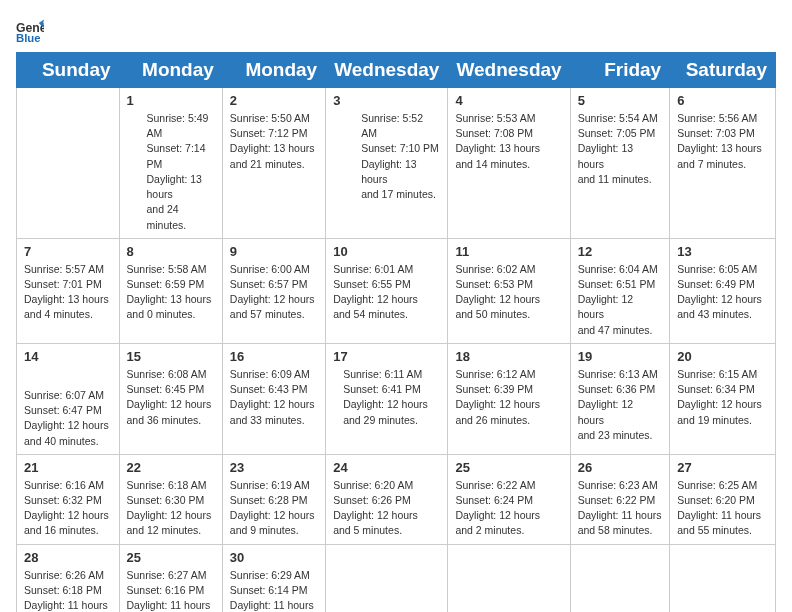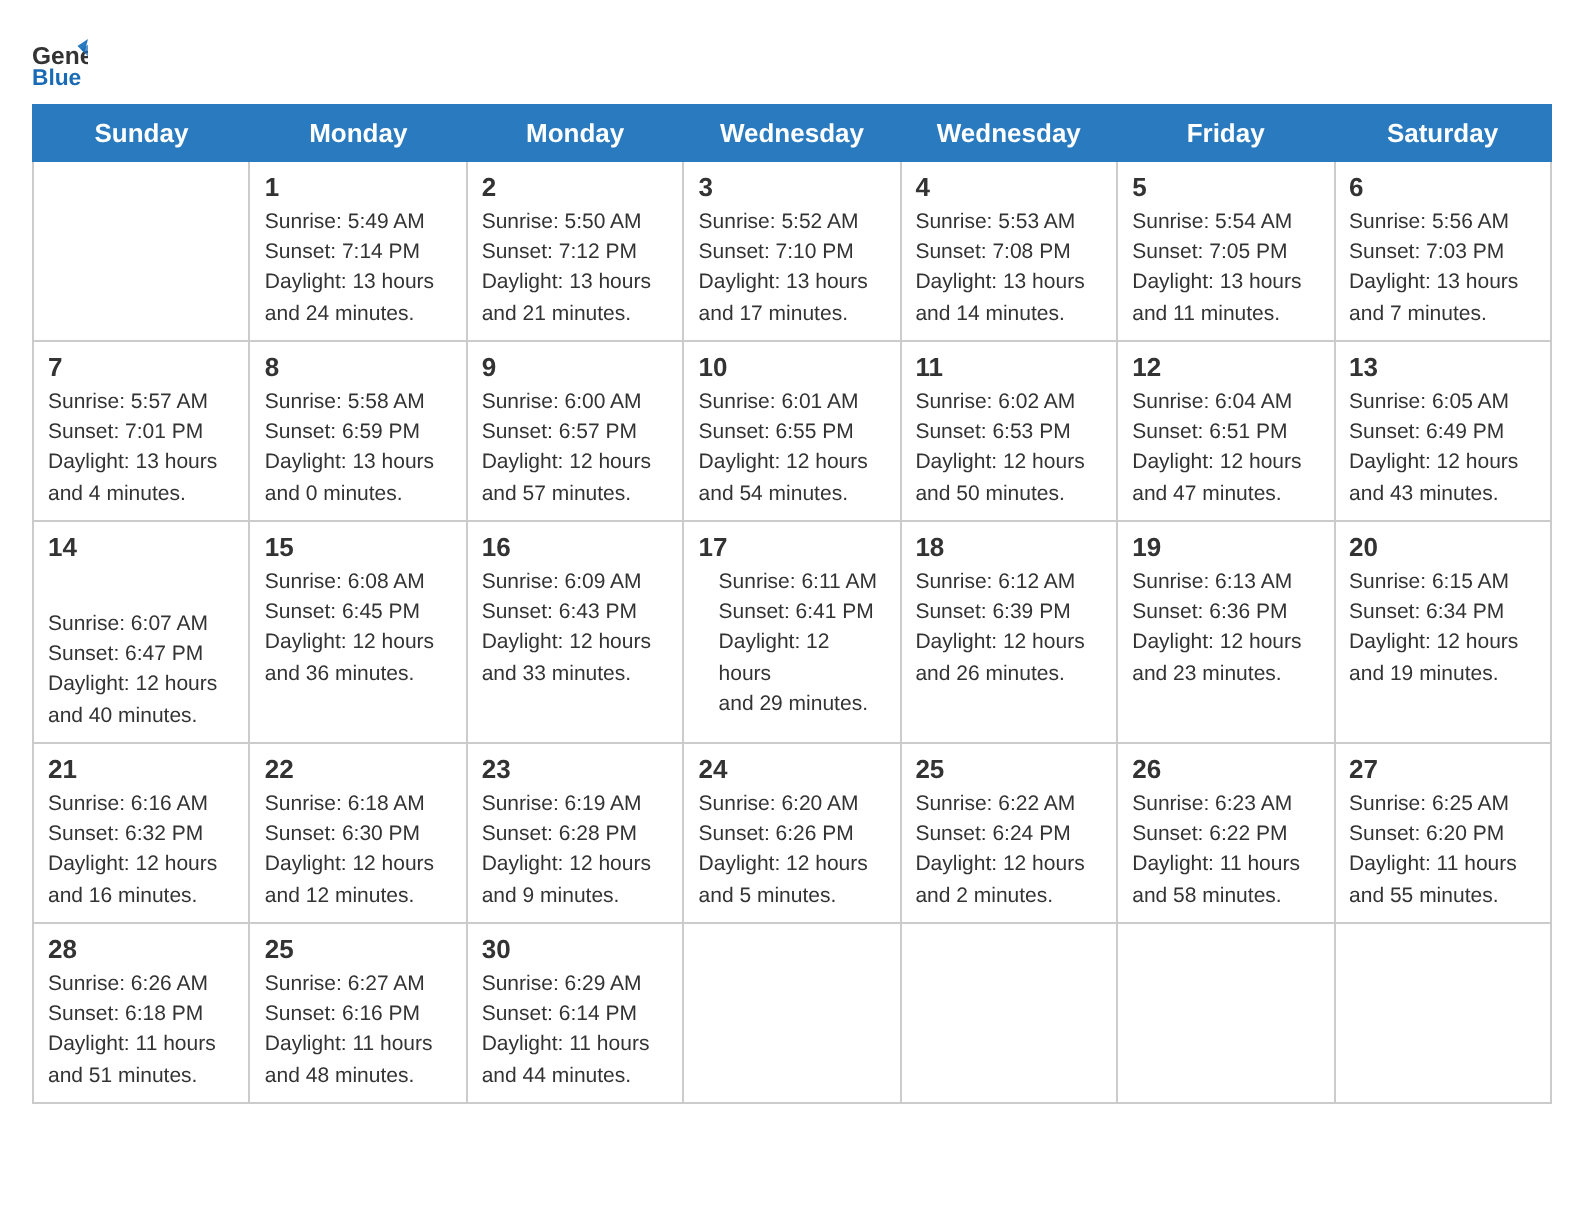--- a/index.html
+++ b/index.html
@@ -41,23 +41,23 @@
       width: 100%;
       border-collapse: collapse;
       margin-top: 8px;
     }
     thead tr {
       background-color: #2a7abf;
     }
     thead th {
       color: #fff;
       padding: 6px 8px;
-      font-size: 13px;
+      font-size: 19px;
       font-weight: bold;
-      text-align: center;
+      text-align: right;
       border: 1px solid #2a7abf;
     }
     tbody td {
       border: 1px solid #ccc;
       vertical-align: top;
       padding: 5px 7px;
       font-size: 11px;
       color: #333;
       min-height: 80px;
       height: 90px;
@@ -111,35 +111,35 @@
         <th>Wednesday</th>
         <th>Friday</th>
         <th>Saturday</th>
       </tr>
   </thead>
   <tbody id="calendar-body">
   <tr>
         <td></td>
         <td>
           <span class="day-number">1</span>
-          <div class="day-info" style="white-space: pre-line;">Sunrise: 5:49 AM
+          <div class="day-info" style="white-space: pre-line; margin-left: 20px;">Sunrise: 5:49 AM
 Sunset: 7:14 PM
 Daylight: 13 hours
 and 24 minutes.</div>
         </td>
         <td>
           <span class="day-number">2</span>
           <div class="day-info" style="white-space: pre-line;">Sunrise: 5:50 AM
 Sunset: 7:12 PM
 Daylight: 13 hours
 and 21 minutes.</div>
         </td>
         <td>
           <span class="day-number">3</span>
-          <div class="day-info" style="white-space: pre-line;">Sunrise: 5:52 AM
+          <div class="day-info" style="white-space: pre-line; margin-left: 28px;">Sunrise: 5:52 AM
 Sunset: 7:10 PM
 Daylight: 13 hours
 and 17 minutes.</div>
         </td>
         <td>
           <span class="day-number">4</span>
           <div class="day-info" style="white-space: pre-line;">Sunrise: 5:53 AM
 Sunset: 7:08 PM
 Daylight: 13 hours
 and 14 minutes.</div>

